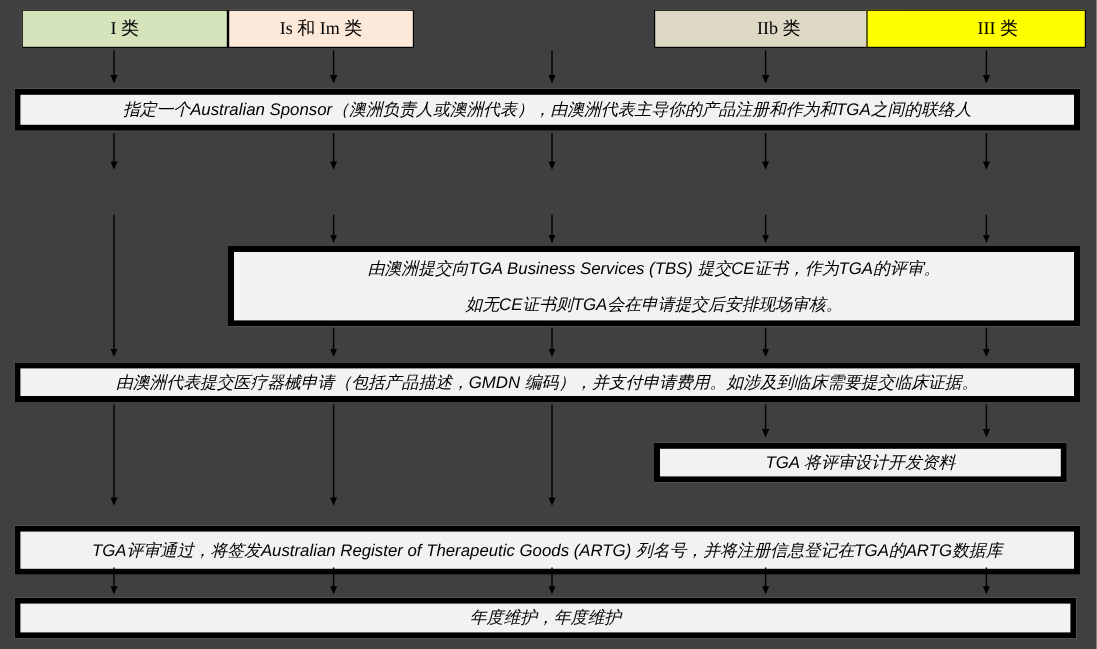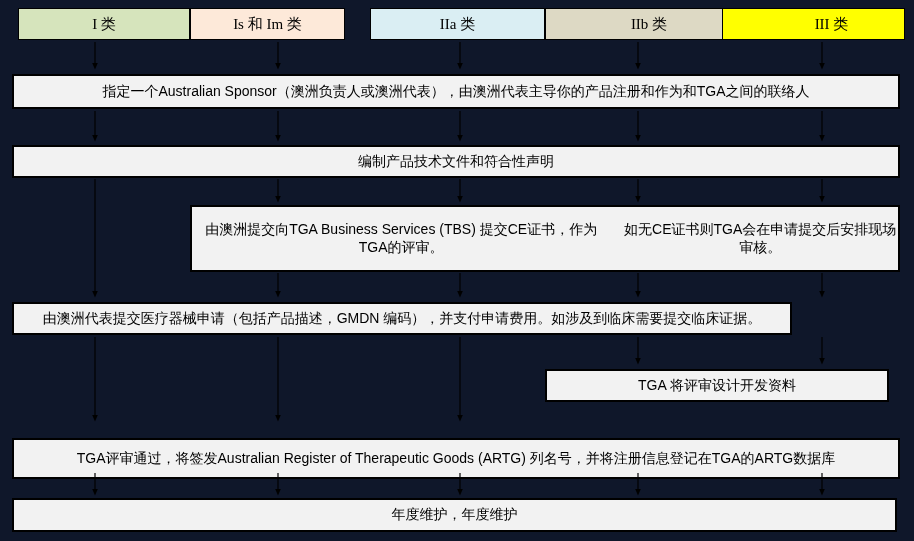--- a/index.html
+++ b/index.html
@@ -1,63 +1,61 @@
 <!DOCTYPE html>
 <html><head>
 <meta charset="utf-8">
 <style>
   html,body{margin:0;padding:0;background:#ffffff;}
   .canvas{
-    position:relative;width:914px;height:541px;background:#0f172a;
+    position:relative;width:914px;height:541px;background:#404040;
     font-family:"Liberation Sans","DejaVu Sans",sans-serif;
     color:#000;overflow:hidden;
   }
   .box{
     position:absolute;box-sizing:border-box;
     display:flex;align-items:center;justify-content:center;
     text-align:center;font-size:14px;line-height:1.25;
   }
   .hdr{
     border:1px solid #000000;
     font-family:"Liberation Serif","DejaVu Serif",serif;
     font-size:15px;
   }
   .step{
-    background:#f2f2f2;border:2px solid #000000;
+    background:#f2f2f2;border:5px solid #000000;font-style:italic;
   }
-  .two-line{flex-direction:row;gap:12px;}
+  .two-line{flex-direction:column;gap:12px;}
   
   .h1{left:18px;top:8px;width:172px;height:32px;}
   .h2{left:190px;top:8px;width:155px;height:32px;}
   .h3{left:370px;top:8px;width:175px;height:32px;}
   .h4{left:545px;top:8px;width:208px;height:32px;}
   .h5{left:722px;top:8px;width:183px;height:32px;}
   
   .bA{left:12px;top:74px;width:888px;height:35px;}
   .bB{left:12px;top:145px;width:888px;height:33px;}
   .bC{left:190px;top:205px;width:710px;height:67px;}
-  .bD{left:12px;top:302px;width:780px;height:33px;}
+  .bD{left:12px;top:302px;width:888px;height:33px;}
   .bE{left:545px;top:369px;width:344px;height:33px;}
   .bF{left:12px;top:438px;width:888px;height:41px;}
   .bG{left:12px;top:498px;width:885px;height:34px;}
   .arrows{position:absolute;left:0;top:0;width:914px;height:541px;pointer-events:none;}
 </style>
 </head>
 <body>
 
 <div class="canvas">
 
   <div class="box hdr h1" style="background: rgb(214, 228, 188);">I 类</div>
   <div class="box hdr h2" style="background: rgb(253, 233, 217);">Is 和 Im 类</div>
-  <div class="box hdr h3" style="background: rgb(218, 238, 243);">IIa 类</div>
   <div class="box hdr h4" style="background: rgb(221, 217, 196);">IIb 类</div>
   <div class="box hdr h5" style="background: rgb(255, 255, 0); padding-left: 36px;">III 类</div>
 
   <div class="box step bA">指定一个Australian Sponsor（澳洲负责人或澳洲代表），由澳洲代表主导你的产品注册和作为和TGA之间的联络人</div>
-  <div class="box step bB">编制产品技术文件和符合性声明</div>
   <div class="box step two-line bC">
     <div>由澳洲提交向TGA Business Services (TBS) 提交CE证书，作为TGA的评审。</div>
     <div>如无CE证书则TGA会在申请提交后安排现场审核。</div>
   </div>
   <div class="box step bD">由澳洲代表提交医疗器械申请（包括产品描述，GMDN 编码），并支付申请费用。如涉及到临床需要提交临床证据。</div>
   <div class="box step bE">TGA 将评审设计开发资料</div>
   <div class="box step bF">TGA评审通过，将签发Australian Register of Therapeutic Goods (ARTG) 列名号，并将注册信息登记在TGA的ARTG数据库</div>
   <div class="box step bG">年度维护，年度维护</div>
 
   <svg class="arrows" width="914" height="541" viewBox="0 0 914 541">

